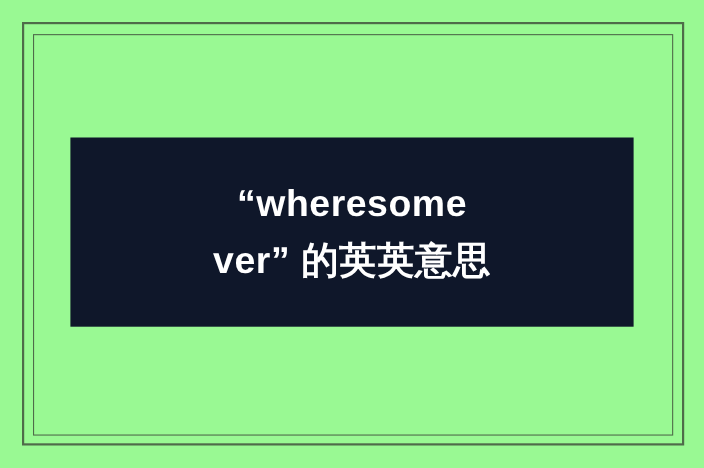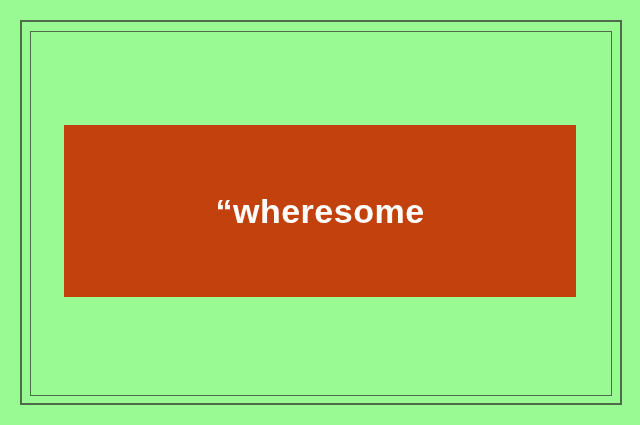--- a/index.html
+++ b/index.html
@@ -45,21 +45,21 @@
     pointer-events: none;
   }
 
   
   .title-panel {
     position: absolute;
     left: 64px;
     top: 125px;
     width: 512px;
     height: 172px;
-    background: #c2410c;
+    background: #0f172a;
     box-sizing: border-box;
     display: flex;
     flex-direction: column;
     align-items: center;
     justify-content: center;
   }
 
   .title-text {
     color: #ffffff;
     font-weight: bold;
@@ -77,15 +77,18 @@
 </head>
 <body>
 
 <div class="poster">
 
   <div class="frame-outer"></div>
   <div class="frame-inner"></div>
 
   <div class="title-panel">
     <div class="title-text title-line-1">“wheresome</div>
+    <div class="title-text title-line-2">
+      <span>ver”</span><span class="cjk-gap"></span><span>的英英意思</span>
+    </div>
   </div>
 
 </div>
 
 </body></html>

